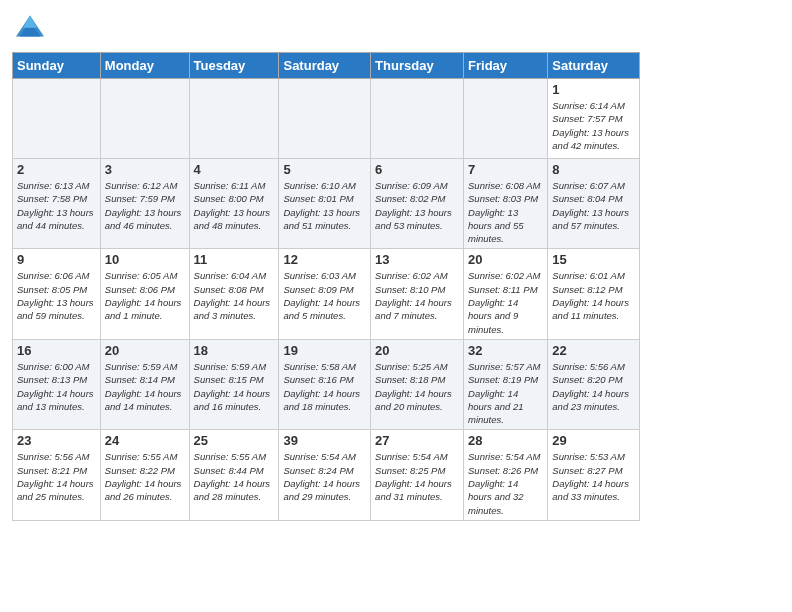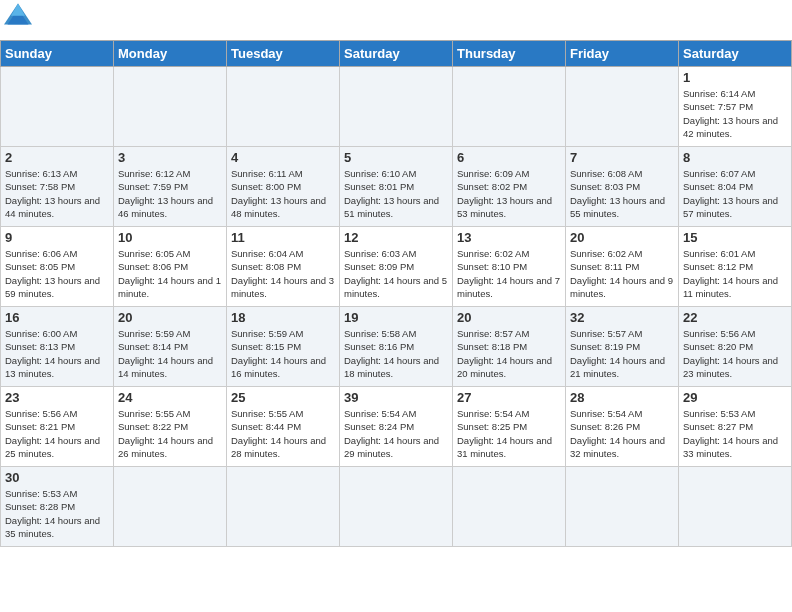--- a/index.html
+++ b/index.html
@@ -1,30 +1,30 @@
 <!DOCTYPE html>
 <html><head>
   <meta charset="utf-8">
   <style>
     * { box-sizing: border-box; margin: 0; padding: 0; }
     body { font-family: Arial, sans-serif; background: #fff; width: 792px; min-height: 612px; }
-    .page { width: 792px; padding: 0; }
+    .page { width: 652px; padding: 12px; }
     .header { display: flex; justify-content: space-between; align-items: flex-start; margin-bottom: 12px; }
     .logo { display: flex; align-items: center; }
     .logo-text { font-size: 18px; font-weight: bold; color: #333; line-height: 1.2; }
     .logo-text span { color: #1a7abf; }
     .logo-icon { width: 36px; height: 28px; margin-right: 4px; }
     .title-block { text-align: right; }
     .month-title { font-size: 32px; font-weight: bold; color: #333; }
     .location { font-size: 14px; color: #555; }
     .calendar { width: 100%; border-collapse: collapse; }
     .calendar th { background: #2979c4; color: #fff; font-size: 13px; padding: 5px 4px; text-align: left; border: 1px solid #aaa; }
     .calendar td { border: 1px solid #ccc; vertical-align: top; padding: 3px 4px; font-size: 10px; color: #333; width: 113px; min-height: 70px; height: 80px; }
     .day-number { font-size: 13px; font-weight: bold; display: block; margin-bottom: 2px; }
-    .day-info { font-size: 9.5px; line-height: 1.4; color: #333; }
+    .day-info { font-size: 9.5px; line-height: 1.4; color: #333; font-style: italic; }
     .empty { background: #f9f9f9; }
     tr:nth-child(even) td { background: #f0f4f8; }
     tr:nth-child(odd) td { background: #ffffff; }
     .calendar thead tr th { background: #2979c4; }
   </style>
 </head>
 <body>
 
 <div class="page">
   <div class="header">
@@ -199,21 +199,21 @@
           </td>
           <td>
             <span class="day-number">19</span>
             <div class="day-info">Sunrise: 5:58 AM
 Sunset: 8:16 PM
 Daylight: 14 hours
 and 18 minutes.</div>
           </td>
           <td>
             <span class="day-number">20</span>
-            <div class="day-info">Sunrise: 8:57 AM
+            <div class="day-info">Sunrise: 5:25 AM
 Sunset: 8:18 PM
 Daylight: 14 hours
 and 20 minutes.</div>
           </td>
           <td>
             <span class="day-number">32</span>
             <div class="day-info">Sunrise: 5:57 AM
 Sunset: 8:19 PM
 Daylight: 14 hours
 and 21 minutes.</div>
@@ -269,31 +269,16 @@
 Daylight: 14 hours
 and 32 minutes.</div>
           </td>
           <td>
             <span class="day-number">29</span>
             <div class="day-info">Sunrise: 5:53 AM
 Sunset: 8:27 PM
 Daylight: 14 hours
 and 33 minutes.</div>
           </td>
-        </tr>
-        <tr>
-          <td>
-            <span class="day-number">30</span>
-            <div class="day-info">Sunrise: 5:53 AM
-Sunset: 8:28 PM
-Daylight: 14 hours
-and 35 minutes.</div>
-          </td>
-          <td class="empty" style="background: rgb(240, 244, 248);"></td>
-          <td class="empty" style="background: rgb(240, 244, 248);"></td>
-          <td class="empty" style="background: rgb(240, 244, 248);"></td>
-          <td class="empty" style="background: rgb(240, 244, 248);"></td>
-          <td class="empty" style="background: rgb(240, 244, 248);"></td>
-          <td class="empty" style="background: rgb(240, 244, 248);"></td>
         </tr>
       </tbody>
   </table>
 </div>
 
 </body></html>

